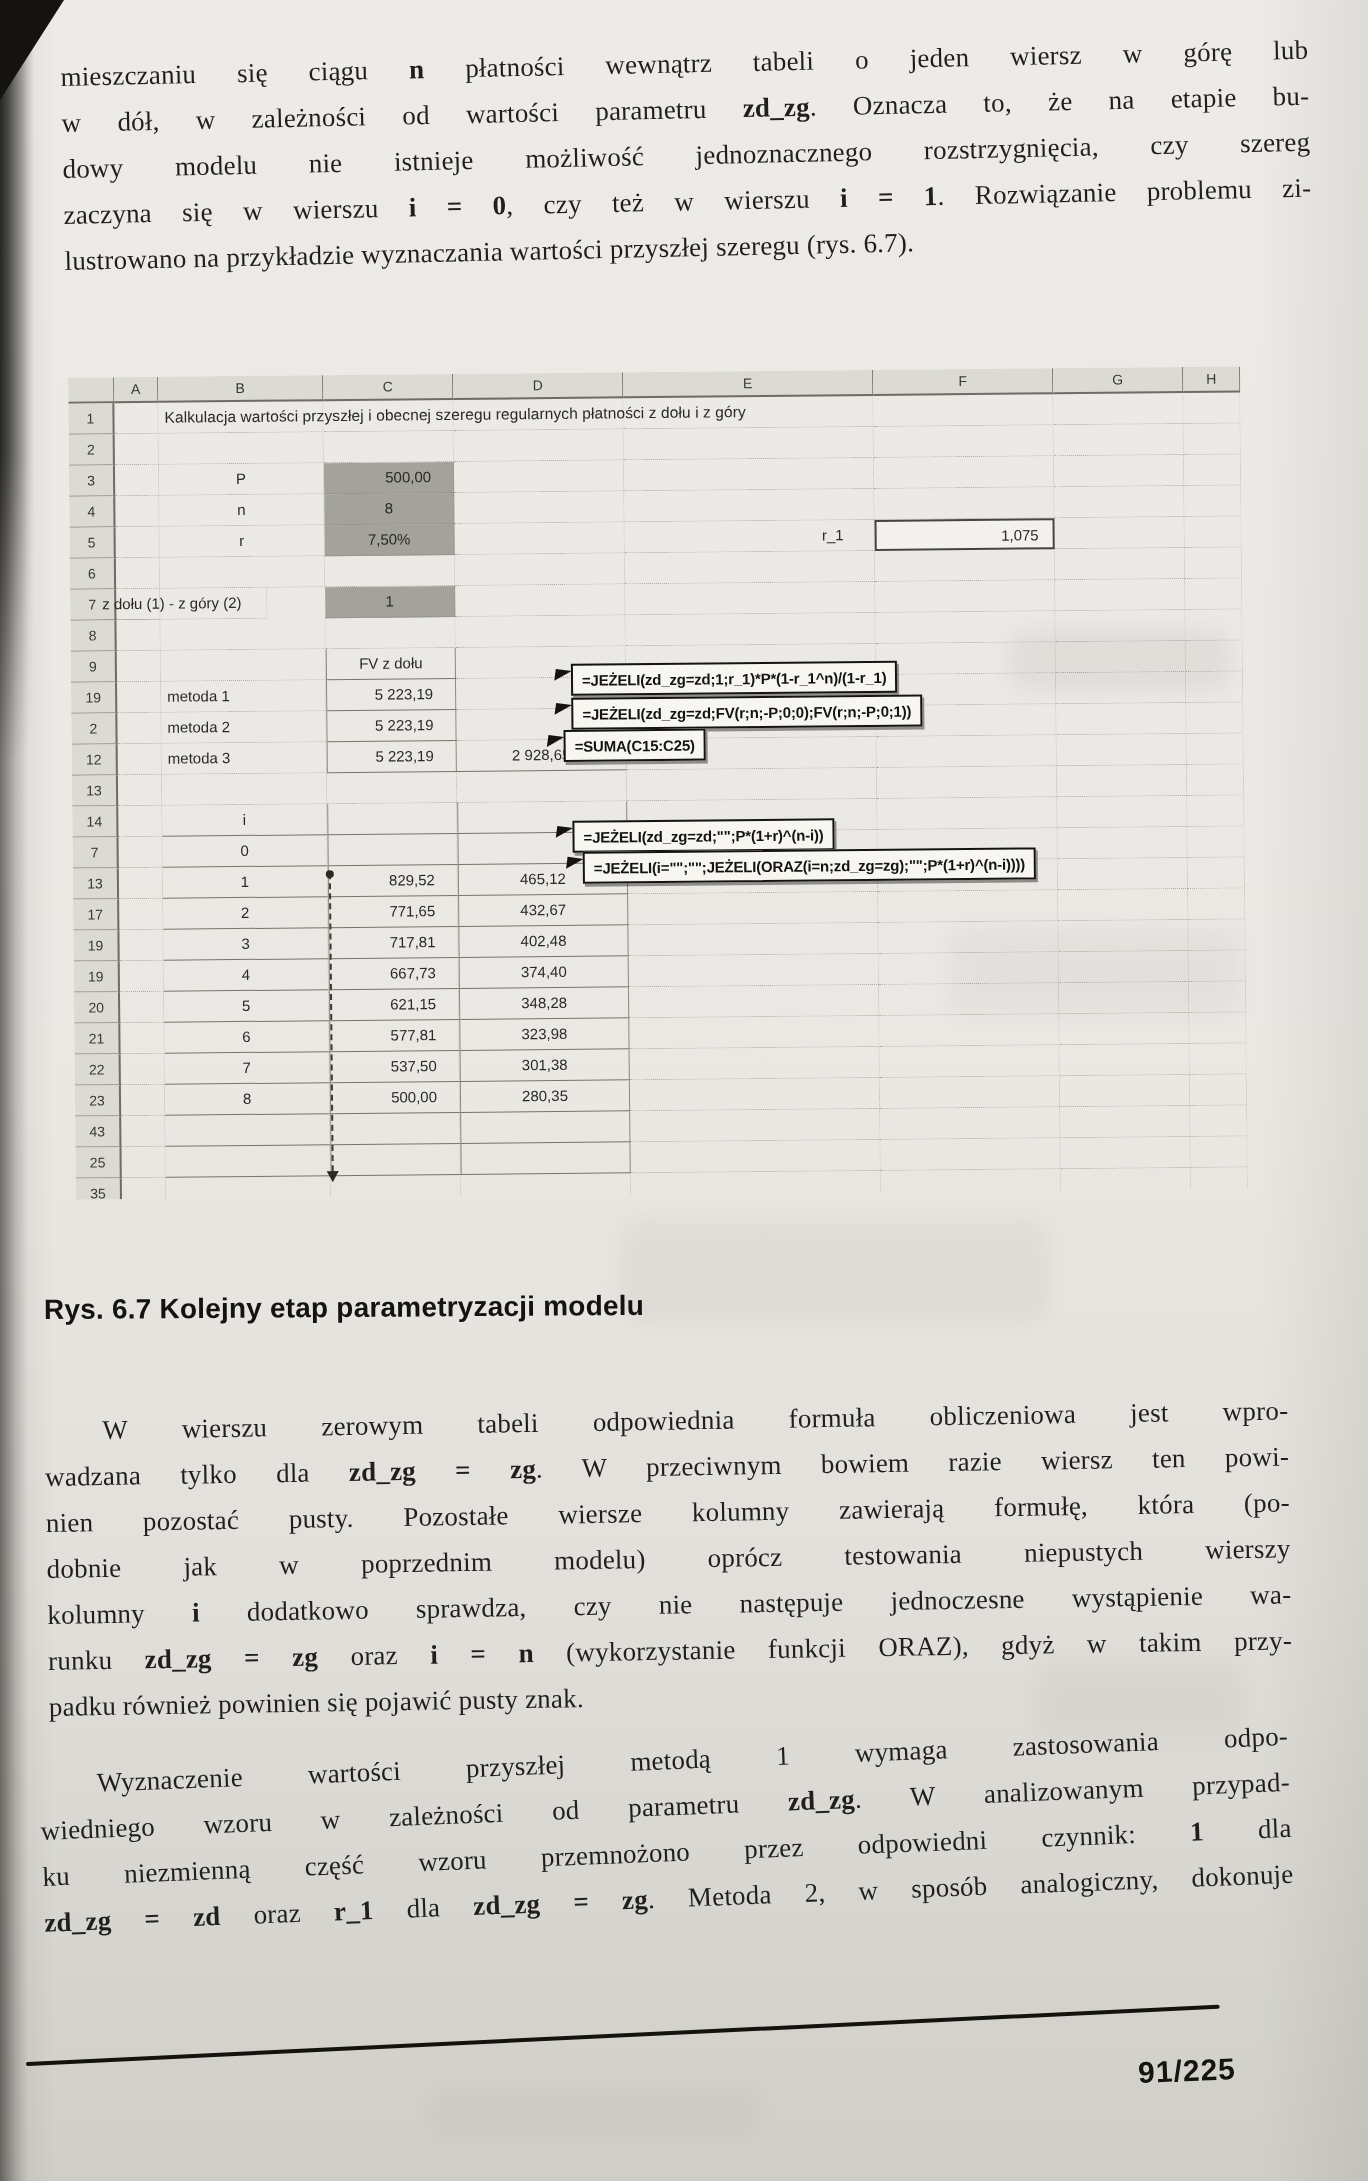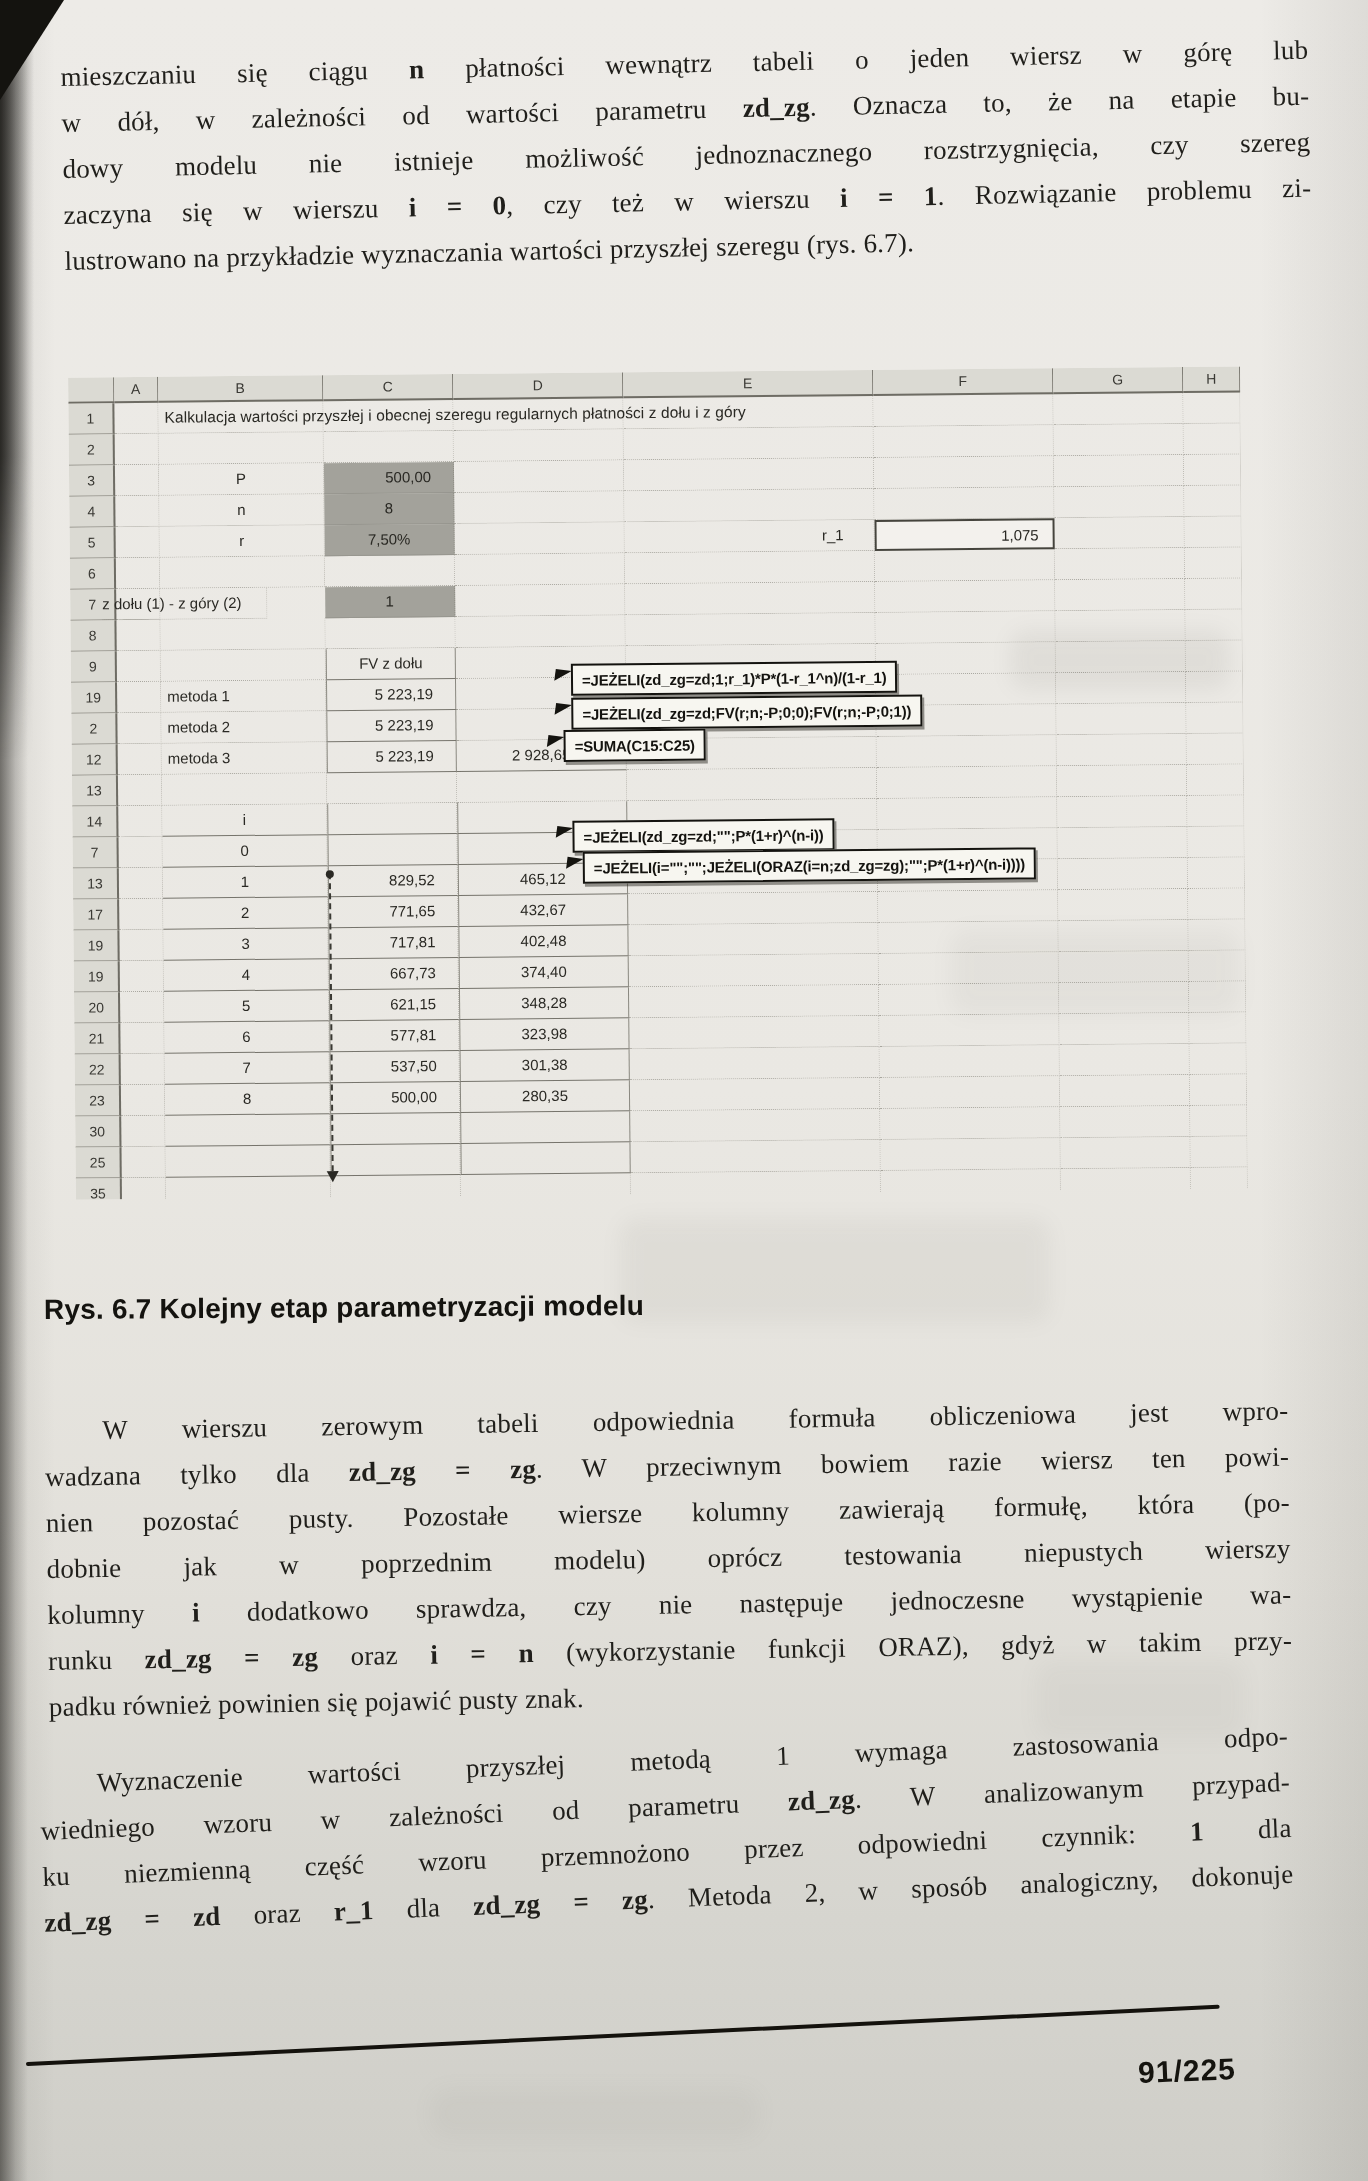--- a/index.html
+++ b/index.html
@@ -355,21 +355,21 @@
         <div class="cell" style="width: 44px;"></div>
         <div class="cell ctr ln" style="width: 165px;">8</div>
         <div class="cell num ln vl" style="width: 130px;">500,00</div>
         <div class="cell ctr ln vl vr" style="width: 170px;">280,35</div>
         <div class="cell" style="width: 250px;"></div>
         <div class="cell" style="width: 180px;"></div>
         <div class="cell" style="width: 130px;"></div>
         <div class="cell" style="width: 57px;"></div>
       </div>
       <div class="srow">
-        <div class="rowhdr" style="width: 46px;">30</div>
+        <div class="rowhdr" style="width: 46px;">43</div>
         <div class="cell" style="width: 44px;"></div>
         <div class="cell ln" style="width: 165px;"></div>
         <div class="cell ln vl" style="width: 130px;"></div>
         <div class="cell ln vl vr" style="width: 170px;"></div>
         <div class="cell" style="width: 250px;"></div>
         <div class="cell" style="width: 180px;"></div>
         <div class="cell" style="width: 130px;"></div>
         <div class="cell" style="width: 57px;"></div>
       </div>
       <div class="srow">

